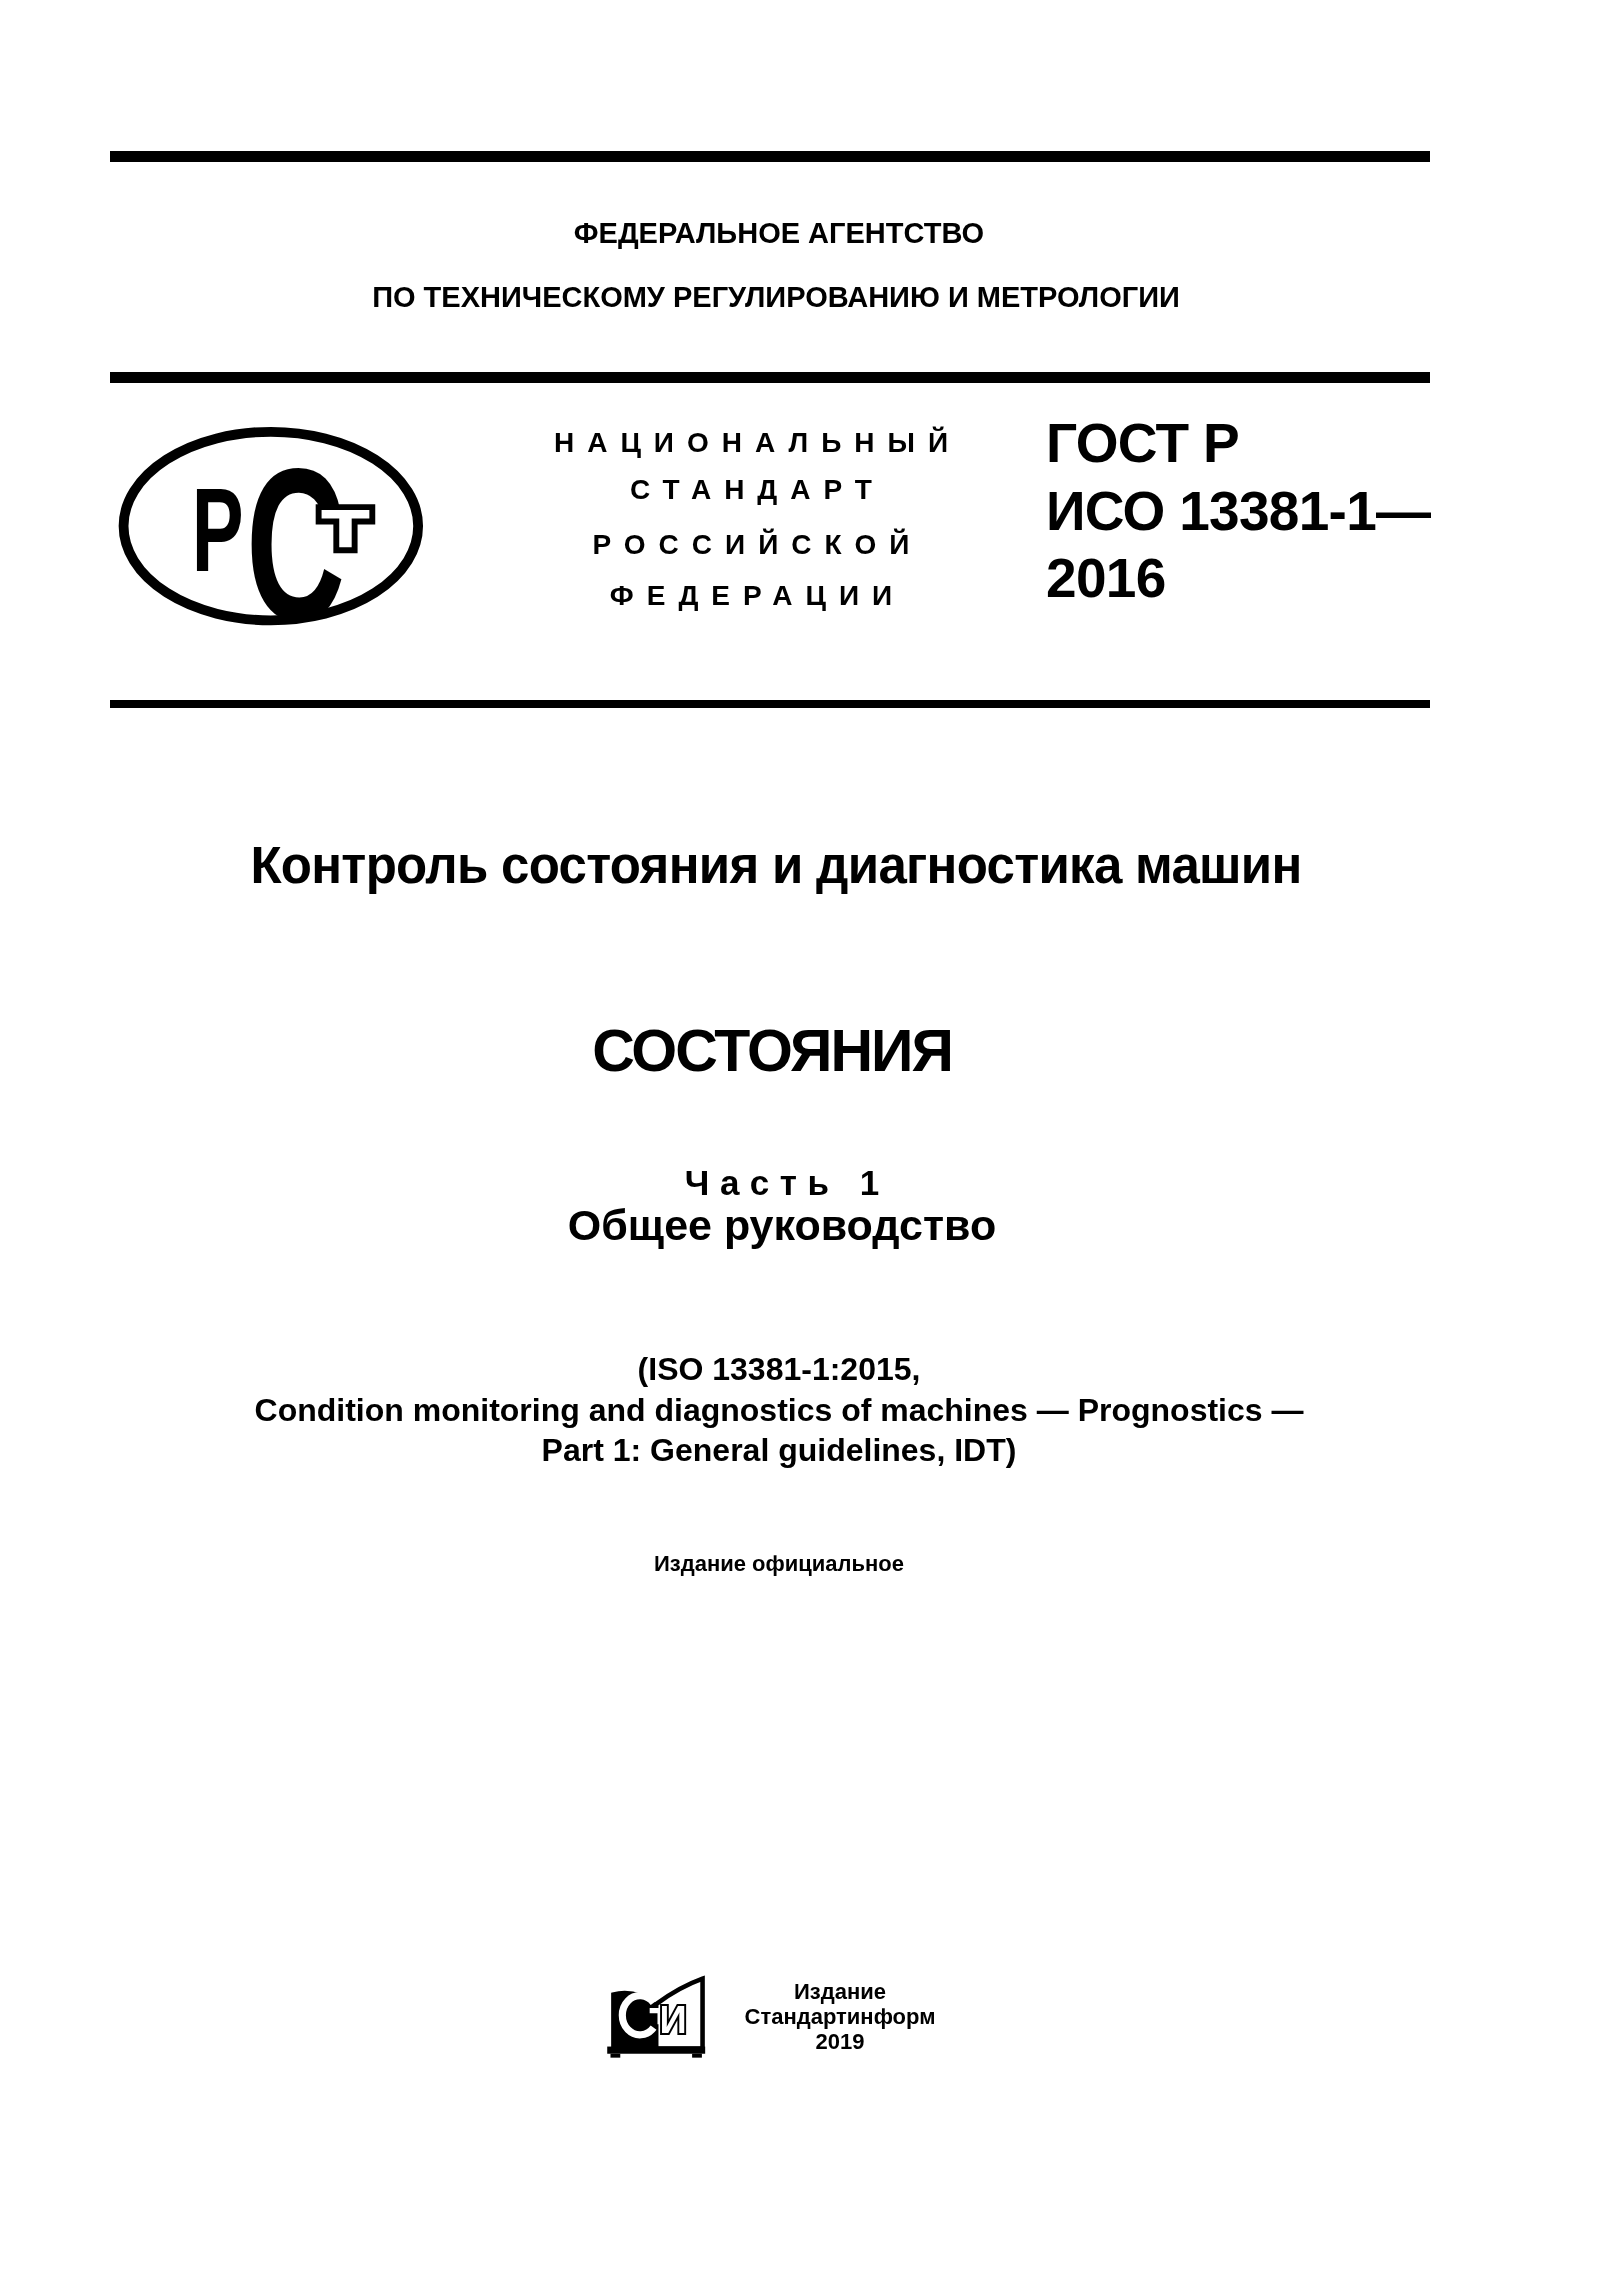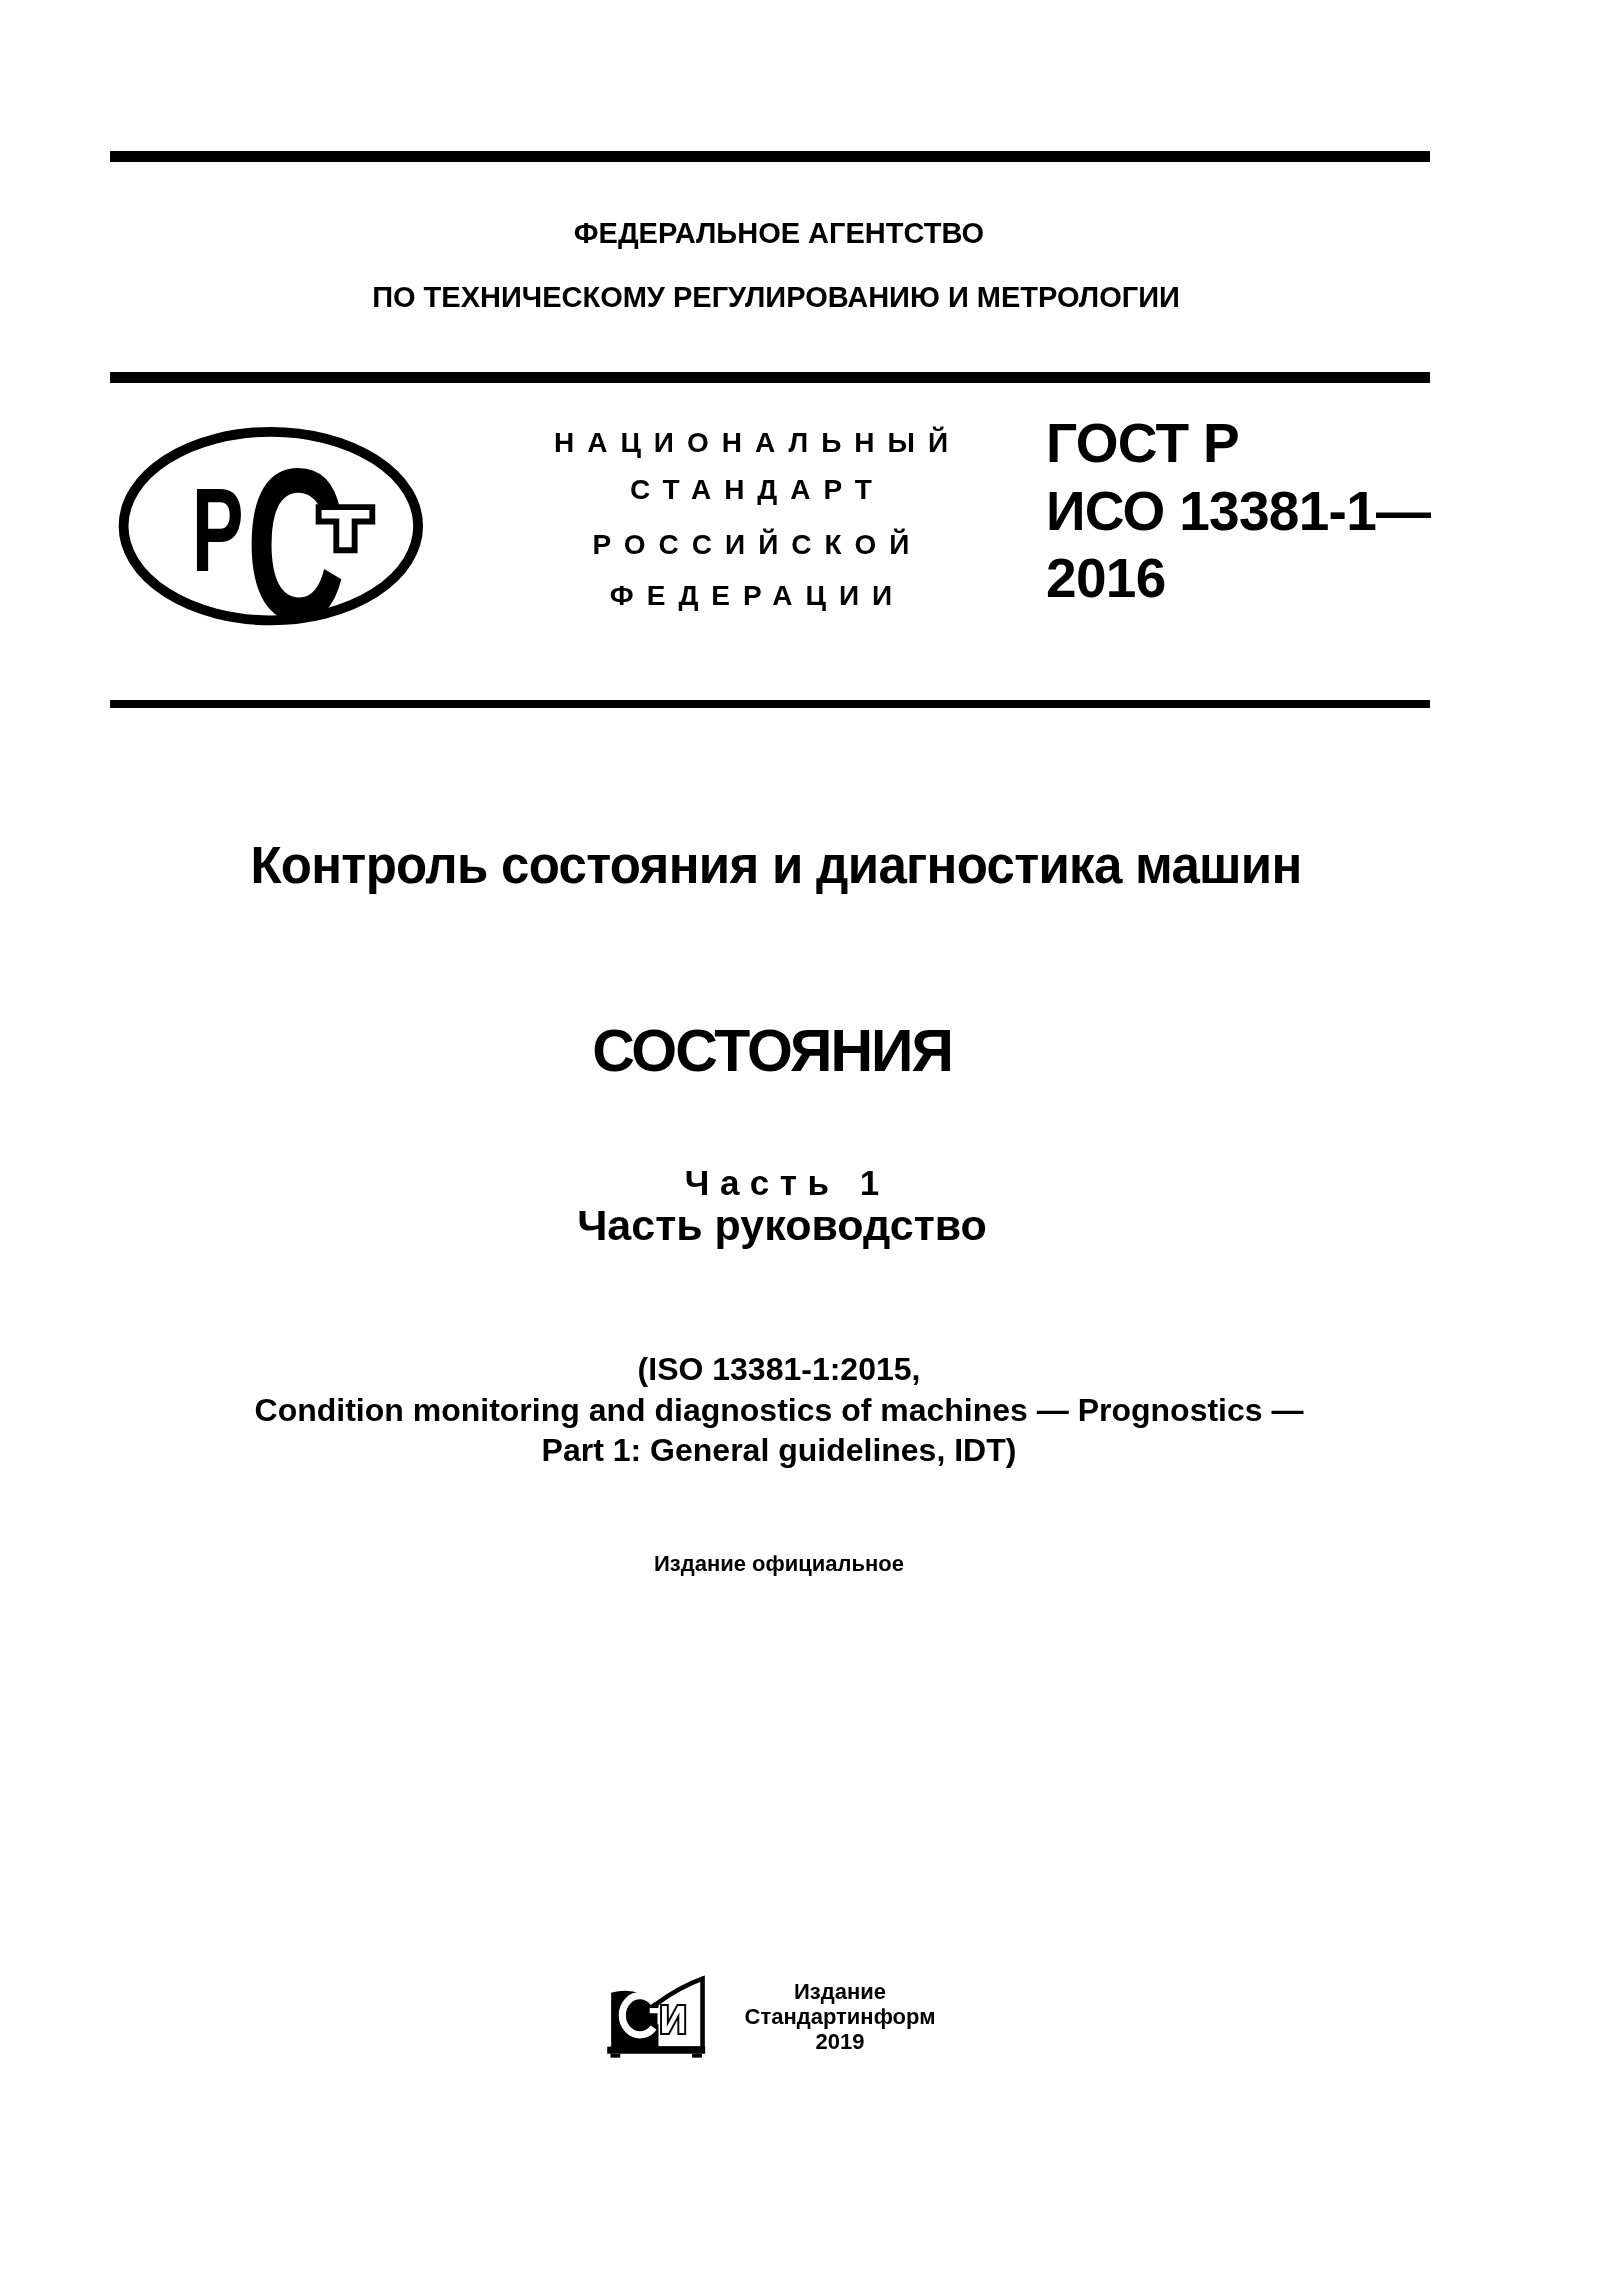--- a/index.html
+++ b/index.html
@@ -71,21 +71,21 @@
 
   <div class="abs gost g1">ГОСТ Р</div>
   <div class="abs gost g2">ИСО 13381-1—</div>
   <div class="abs gost g3">2016</div>
 
   <div class="bar b3"></div>
 
   <div class="abs ctr subject">Контроль состояния и диагностика машин</div>
   <div class="abs ctr main2">СОСТОЯНИЯ</div>
   <div class="abs ctr part">Часть 1</div>
-  <div class="abs ctr subtitle">Часть руководство</div>
+  <div class="abs ctr subtitle">Общее руководство</div>
 
   <div class="abs ctr ref ref1">(ISO 13381-1:2015,</div>
   <div class="abs ctr ref ref2">Condition monitoring and diagnostics of machines — Prognostics —</div>
   <div class="abs ctr ref ref3">Part 1: General guidelines, IDT)</div>
 
   <div class="abs ctr edition">Издание официальное</div>
 
   <svg class="sti-logo" width="111" height="95" viewBox="920 3010 170 145">
     <path d="M1003,3130 V3062 Q1038,3036 1074,3023 V3130 Z" fill="#fff" stroke="#000" stroke-width="7"></path>
     <path d="M936,3046 Q972,3037 1003,3062 V3130 H936 Z" fill="#000" stroke="#000" stroke-width="4"></path>

